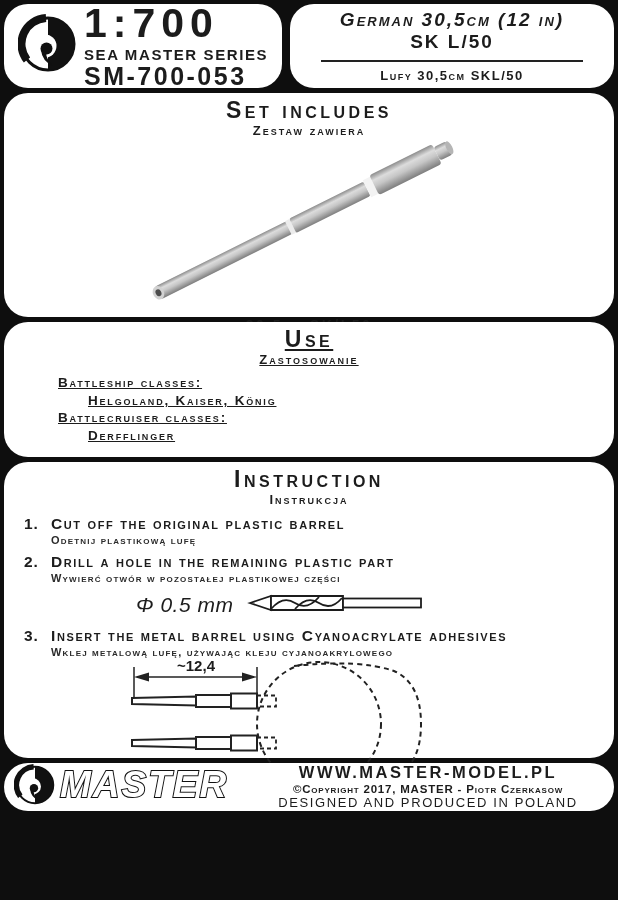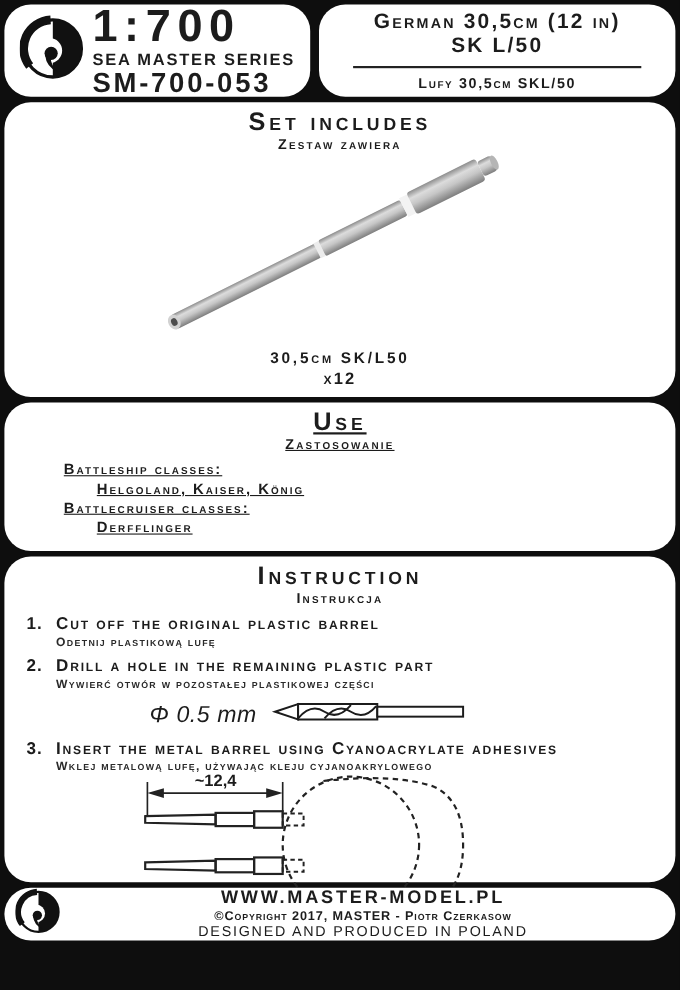--- a/index.html
+++ b/index.html
@@ -14,29 +14,29 @@
   .page{position:absolute;inset:0;padding:4px;display:flex;flex-direction:column;gap:5px;box-sizing:border-box;}
   .box{background:#ffffff;border-radius:24px;position:relative;box-sizing:border-box;}
   
   .header-row{display:flex;gap:8px;height:84px;flex:0 0 auto;}
   .brand-box{width:278px;display:flex;align-items:center;padding:4px 8px 4px 14px;}
   .brand-text{margin-left:6px;display:flex;flex-direction:column;align-items:flex-start;line-height:1;}
   .brand-scale{font-size:41px;font-weight:bold;letter-spacing:6px;}
   .brand-series{font-size:15px;font-weight:bold;letter-spacing:1.6px;margin-top:3px;white-space:nowrap;}
   .brand-sku{font-size:25px;font-weight:bold;letter-spacing:2.5px;margin-top:2px;white-space:nowrap;}
   .title-box{flex:1;display:flex;flex-direction:column;align-items:center;justify-content:center;padding:6px 10px;}
-  .title-l1{font-size:19px;font-weight:bold;font-variant:small-caps;letter-spacing:2px;line-height:1.15;}
+  .title-l1{font-size:19px;font-weight:bold;font-variant:small-caps;letter-spacing:2px;line-height:1.15;font-style:italic;}
   .title-l2{font-size:19px;font-weight:bold;letter-spacing:2px;line-height:1.15;}
   .title-rule{width:86%;border:none;border-top:2px solid #222;margin:7px 0 6px 0;}
   .title-sub{font-size:13px;font-weight:bold;font-variant:small-caps;letter-spacing:1.5px;}
   
   .h-en{font-size:23px;font-weight:bold;font-variant:small-caps;letter-spacing:3.5px;text-align:center;line-height:1.05;}
   .h-pl{font-size:13px;font-weight:bold;font-variant:small-caps;letter-spacing:2px;text-align:center;line-height:1.1;margin-top:2px;}
   
-  .sec-set{height:268px;padding-top:5px;}
+  .sec-set{height:224px;padding-top:5px;}
   .barrel-wrap{position:absolute;left:138px;top:42px;}
   .set-label{position:absolute;left:0;right:0;top:224px;text-align:center;font-size:14px;font-weight:bold;font-variant:small-caps;letter-spacing:2.5px;}
   .set-qty{position:absolute;left:0;right:0;top:243px;text-align:center;font-size:15px;font-weight:bold;font-variant:small-caps;letter-spacing:2px;}
   
   .sec-use{height:135px;padding-top:5px;text-decoration:underline;}
   .use-lines{margin-top:7px;padding-left:54px;}
   .use-line{font-size:13.5px;font-weight:bold;font-variant:small-caps;letter-spacing:1.8px;line-height:17.5px;}
   .use-line.indent{padding-left:30px;}
   
   .sec-instr{height:296px;padding-top:5px;}
@@ -214,20 +214,25 @@
     </div>
   </div>
 
   <div class="box footer-box">
     <div class="footer-logo">
       <span>
         <svg width="42" height="44" viewBox="-30 -31 60 62">
             <use href="#spiral-logo"></use>
           </svg>
       </span>
+      <span>
+        <svg width="196" height="42" viewBox="0 0 196 42">
+          <text x="4" y="33" font-family="Liberation Sans, sans-serif" font-size="37" font-weight="bold" font-style="italic" letter-spacing="2" fill="#ffffff" stroke="#111" stroke-width="2" paint-order="stroke">MASTER</text>
+        </svg>
+      </span>
     </div>
     <div class="footer-right">
       <div class="site">WWW.MASTER-MODEL.PL</div>
       <div class="copyright">©Copyright 2017, MASTER - Piotr Czerkasow</div>
       <div class="madein">DESIGNED AND PRODUCED IN POLAND</div>
     </div>
   </div>
 
 </div>
 

